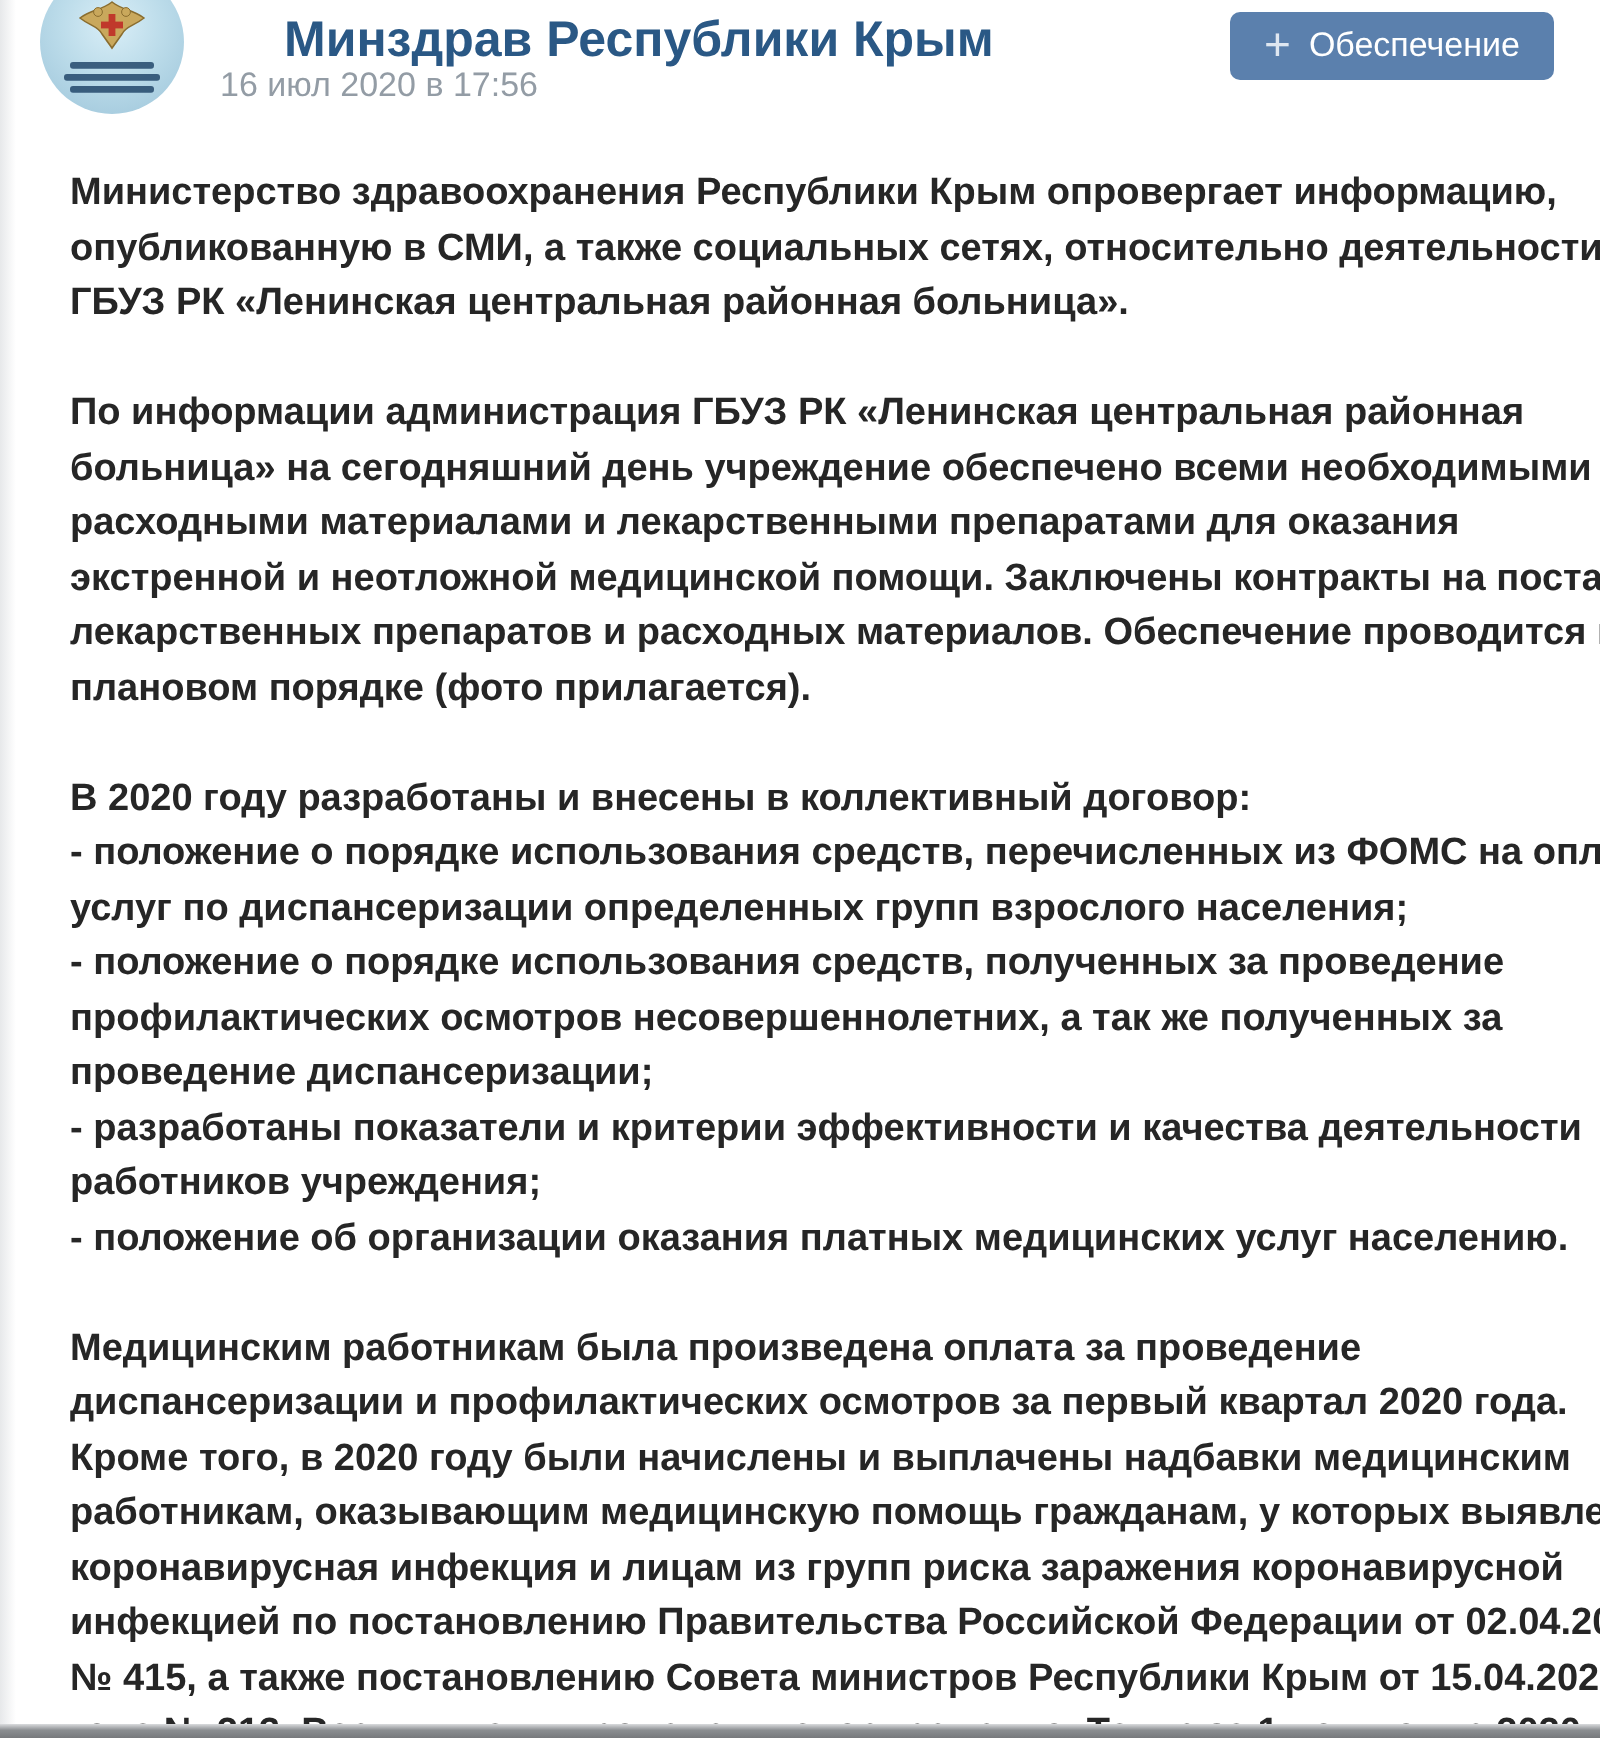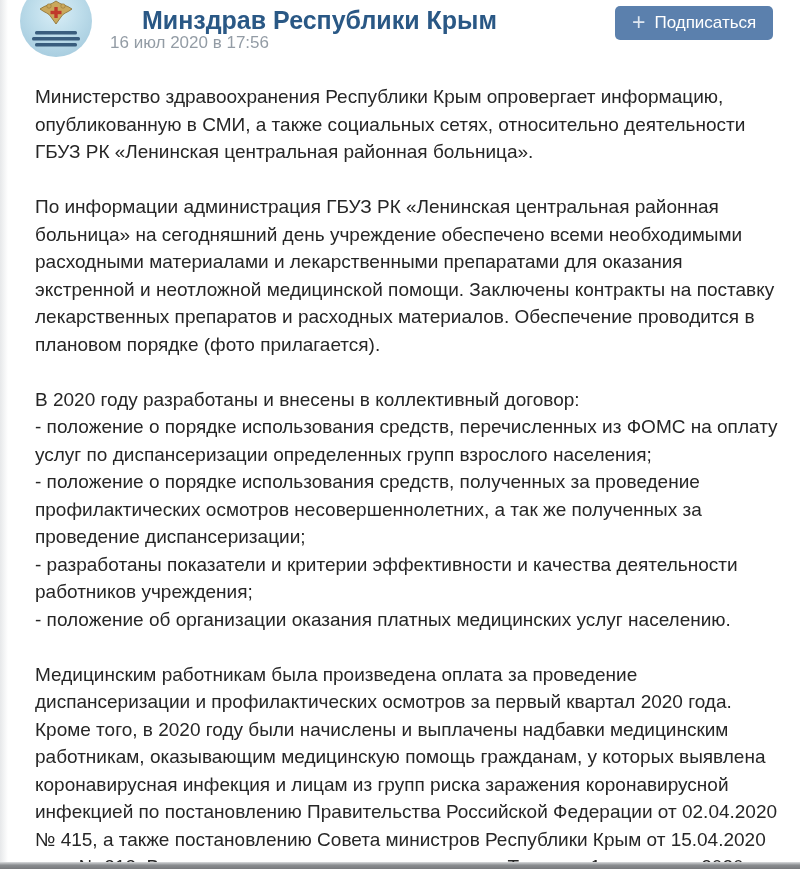--- a/index.html
+++ b/index.html
@@ -88,20 +88,21 @@
     left: 35px;
     top: 83px;
     width: 758px;
     font-size: 19px;
     line-height: 27.5px;
     color: #262626;
   }
   .paragraph {
     white-space: pre;
     margin: 0 0 27.5px 0;
+    font-weight: bold;
   }
   .bottom-strip {
     position: absolute;
     left: 0; right: 0; bottom: 0;
     height: 7px;
     background: linear-gradient(180deg, #dadcde 0%, #8a8d90 45%, #77797c 100%);
   }
 </style>
 </head>
 <body>
@@ -125,21 +126,21 @@
       <rect x="15" y="58" width="42" height="3.4" rx="1.5" fill="#23486b" opacity="0.85"></rect>
     </svg>
   </div>
 
   <a class="author">Минздрав Республики Крым</a>
 
   <div class="date">16 июл 2020 в 17:56</div>
 
   <button class="subscribe">
     <span class="plus">+</span>
-    <span>Подписаться</span>
+    <span>Обеспечение</span>
   </button>
 
   <div class="text">
       <div class="paragraph">Министерство здравоохранения Республики Крым опровергает информацию,
 опубликованную в СМИ, а также социальных сетях, относительно деятельности
 ГБУЗ РК «Ленинская центральная районная больница».</div>
       <div class="paragraph">По информации администрация ГБУЗ РК «Ленинская центральная районная
 больница» на сегодняшний день учреждение обеспечено всеми необходимыми
 расходными материалами и лекарственными препаратами для оказания
 экстренной и неотложной медицинской помощи. Заключены контракты на поставку

